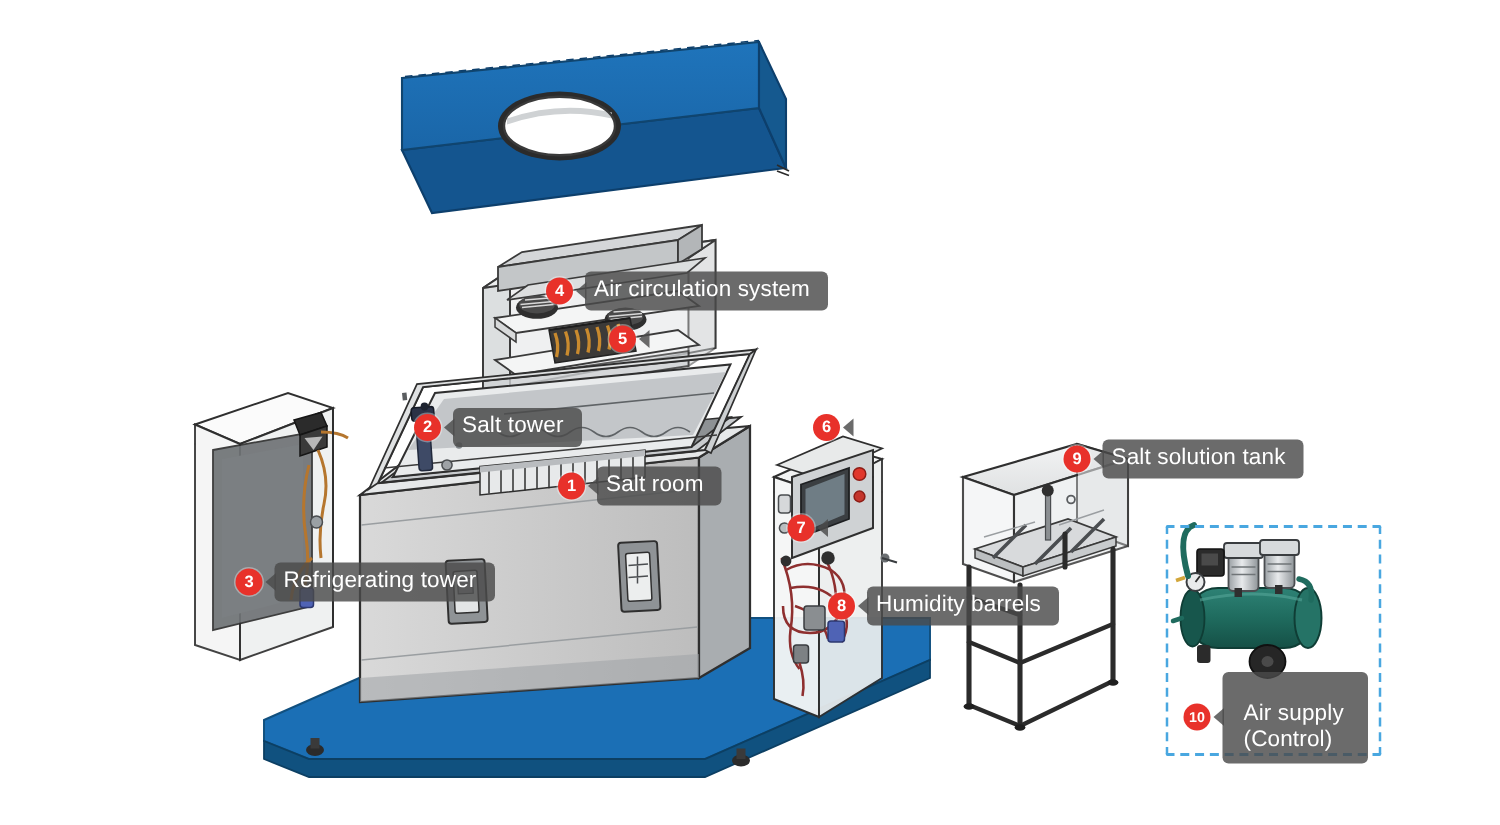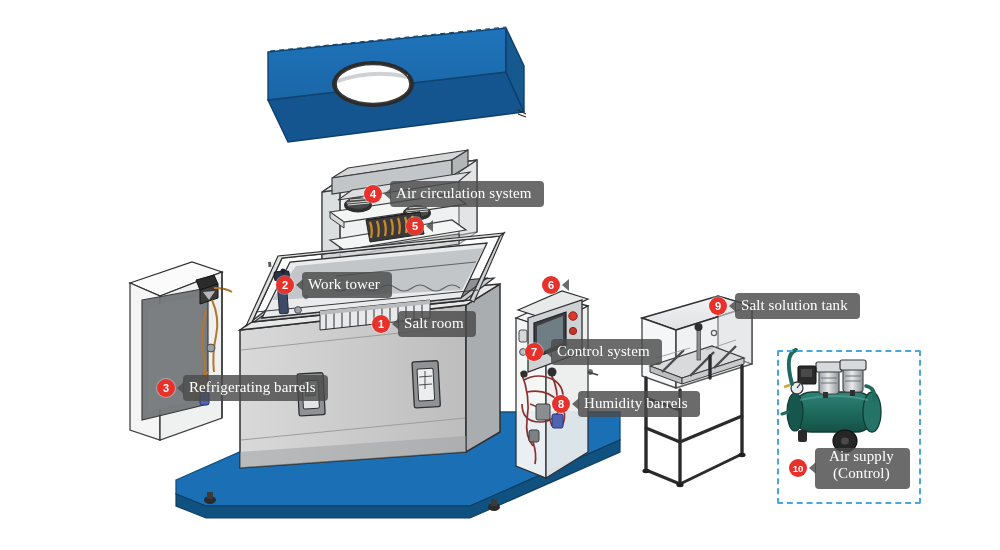--- a/index.html
+++ b/index.html
@@ -44,24 +44,23 @@
   }
   .callout .plate{
     background:rgba(74,74,74,.82);
     color:#ffffff;
     font-size:15px;
     line-height:1.12;
     padding:4px 12px 5px 6px;
     border-radius:4px;
     margin-left:-1px;
     letter-spacing:.1px;
-    font-family:Liberation Serif, serif;
   }
   .callout.two-line{height:auto;align-items:center;}
-  .callout.two-line .plate{text-align:center;padding:0 16px 7px 14px;}
+  .callout.two-line .plate{text-align:left;padding:20px 16px 7px 14px;}
   .callout.two-line .badge{align-self:center;}
   .callout.two-line .tail{align-self:center;}
 
   
   .option-box{
     position:absolute;
     border:2px dashed #49a7e0;
     border-radius:2px;
     z-index:5;
   }
@@ -401,27 +400,27 @@
 
   <div class="callout" style="left:372px;top:311px;">
     <span class="badge">1</span>
     <span class="tail"></span>
     <span class="plate">Salt room</span>
   </div>
 
   <div class="callout" style="left:276px;top:272px;">
     <span class="badge">2</span>
     <span class="tail"></span>
-    <span class="plate">Work tower</span>
+    <span class="plate">Salt tower</span>
   </div>
 
   <div class="callout" style="left:157px;top:375px;">
     <span class="badge">3</span>
     <span class="tail"></span>
-    <span class="plate">Refrigerating barrels</span>
+    <span class="plate">Refrigerating tower</span>
   </div>
 
   <div class="callout" style="left:364px;top:181px;">
     <span class="badge">4</span>
     <span class="tail"></span>
     <span class="plate">Air circulation system</span>
   </div>
 
   <div class="callout" style="left:406px;top:213px;">
     <span class="badge">5</span>
@@ -429,21 +428,20 @@
   </div>
 
   <div class="callout" style="left:542px;top:272px;">
     <span class="badge">6</span>
     <span class="tail"></span>
   </div>
 
   <div class="callout" style="left:525px;top:339px;">
     <span class="badge">7</span>
     <span class="tail"></span>
-    <span class="plate">Control system</span>
   </div>
 
   <div class="callout" style="left:552px;top:391px;">
     <span class="badge">8</span>
     <span class="tail"></span>
     <span class="plate">Humidity barrels</span>
   </div>
 
   <div class="callout" style="left:709px;top:293px;">
     <span class="badge">9</span>

